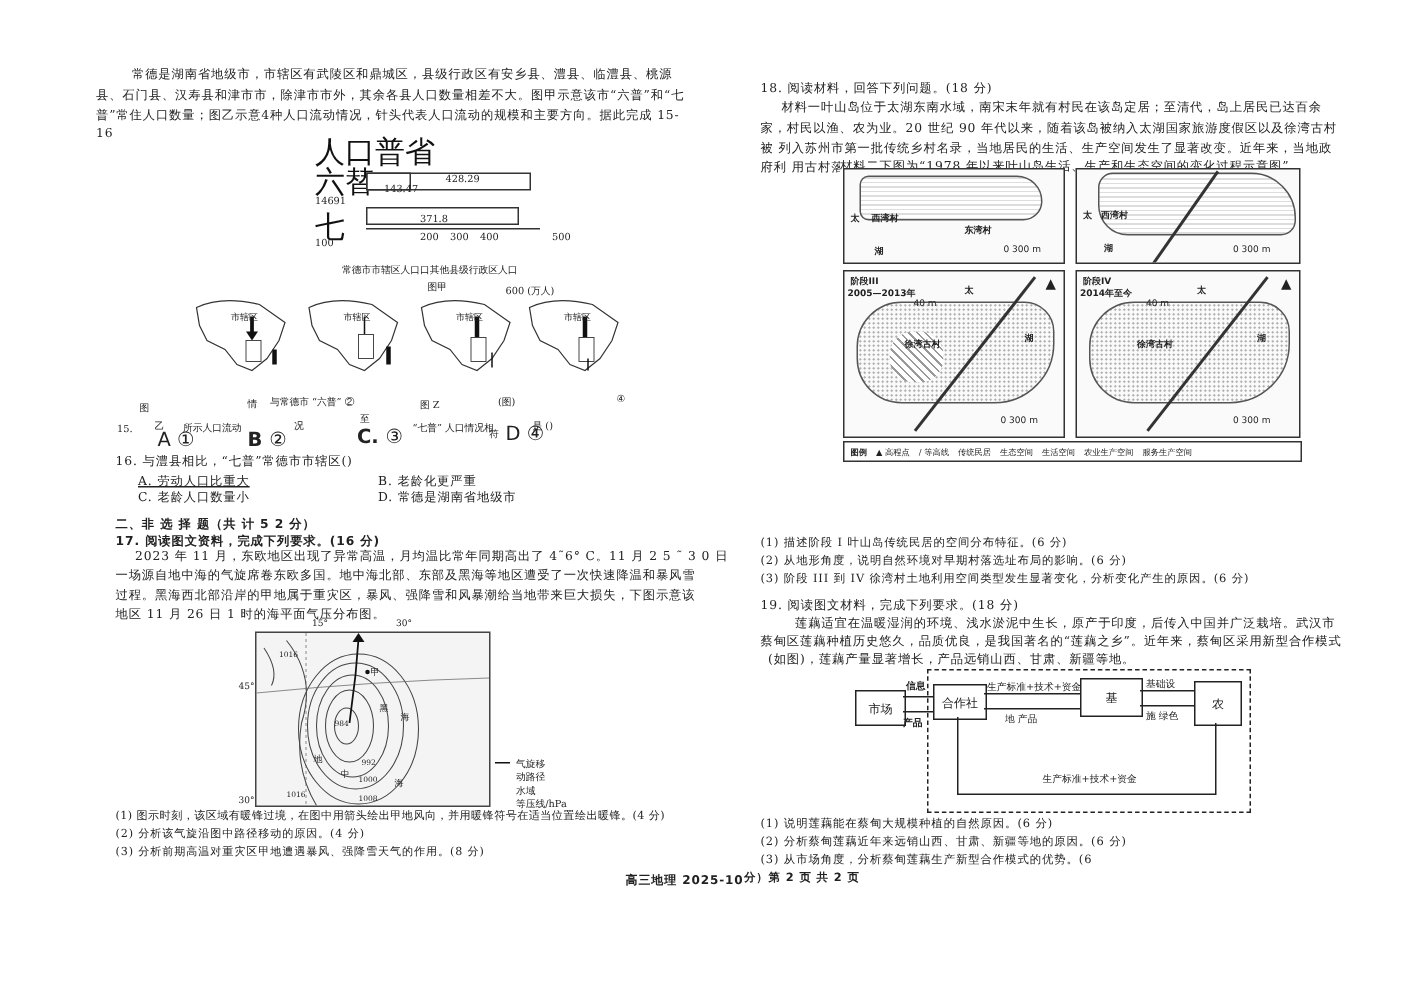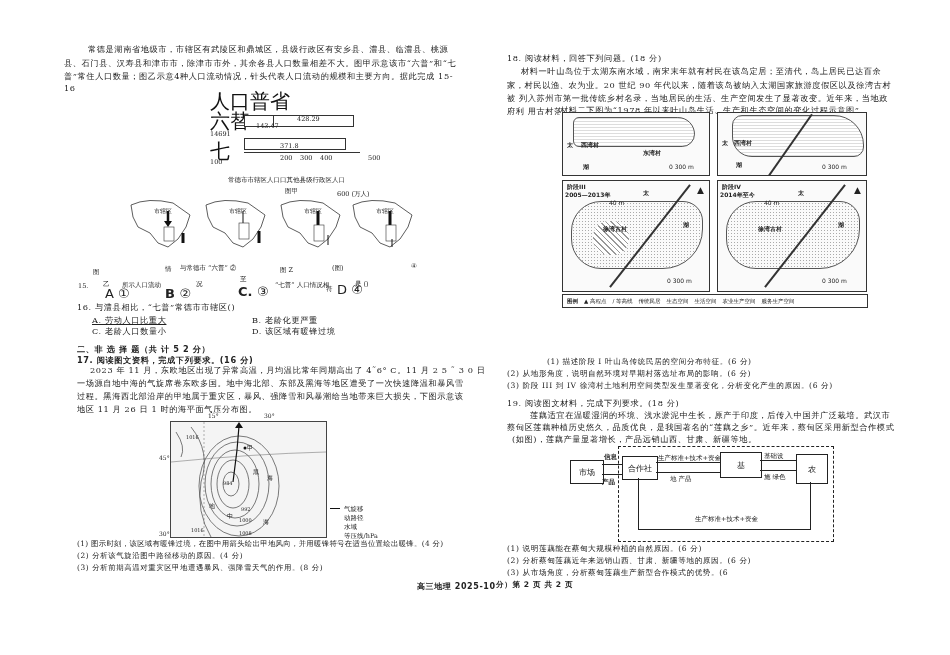--- a/index.html
+++ b/index.html
@@ -129,21 +129,21 @@
 </div>
 <div class="abs sans" style="left:337px; top:282px; font-size:13px;">
   <span>D</span>
   <span>④</span>
 </div>
 
 <div class="abs txt" style="left:77px; top:301px;">16.   与澧县相比，“七普”常德市市辖区()</div>
 <div class="abs txt" style="left:92px; top:314px;text-decoration:underline;">A.   劳动人口比重大</div>
 <div class="abs txt" style="left:252px; top:314px;">B.   老龄化更严重</div>
 <div class="abs txt" style="left:92px; top:325px;">C.   老龄人口数量小</div>
-<div class="abs txt" style="left:252px; top:325px;">D.   该区域有暖锋过境</div>
+<div class="abs txt" style="left:252px; top:325px;">D.   常德是湖南省地级市</div>
 
 <div class="abs txt bold" style="left:77px; top:343px;">二、非 选 择 题（共 计 5 2 分）</div>
 <div class="abs txt bold" style="left:77px; top:354px;">17.   阅读图文资料，完成下列要求。(16 分)</div>
 <div class="abs txt" style="left:90px; top:364px;">2023 年 11 月，东欧地区出现了异常高温，月均温比常年同期高出了 4˜6° C。11 月 2 5 ˜ 3 0 日</div>
 <div class="abs txt" style="left:77px; top:377px;">一场源自地中海的气旋席卷东欧多国。地中海北部、东部及黑海等地区遭受了一次快速降温和暴风雪</div>
 <div class="abs txt" style="left:77px; top:390px;">过程。黑海西北部沿岸的甲地属于重灾区，暴风、强降雪和风暴潮给当地带来巨大损失，下图示意该</div>
 <div class="abs txt" style="left:77px; top:403px;">地区 11 月 26 日 1 时的海平面气压分布图。</div>
 
 <div class="fig" style="left:170px; top:421px; width:155px; height:115px; background:#f4f4f4;">
   <svg width="155" height="115">
@@ -246,21 +246,21 @@
     <span>▲ 高程点</span>
     <span>/ 等高线</span>
     <span>传统民居</span>
     <span>生态空间</span>
     <span>生活空间</span>
     <span>农业生产空间</span>
     <span>服务生产空间</span>
   </div>
 </div>
 
-<div class="abs txt" style="left:507px; top:355px; font-size:7.6px;margin-left:40px;">(1) 描述阶段 I 叶山岛传统民居的空间分布特征。(6 分)</div>
+<div class="abs txt" style="left:507px; top:355px; font-size:7.6px;">(1) 描述阶段 I 叶山岛传统民居的空间分布特征。(6 分)</div>
 <div class="abs txt" style="left:507px; top:367px; font-size:7.6px;">(2) 从地形角度，说明自然环境对早期村落选址布局的影响。(6 分)</div>
 <div class="abs txt" style="left:507px; top:379px; font-size:7.6px;">(3) 阶段 III 到 IV 徐湾村土地利用空间类型发生显著变化，分析变化产生的原因。(6 分)</div>
 
 <div class="abs txt" style="left:507px; top:397px;">19.   阅读图文材料，完成下列要求。(18 分)</div>
 <div class="abs txt" style="left:530px; top:409px;">莲藕适宜在温暖湿润的环境、浅水淤泥中生长，原产于印度，后传入中国并广泛栽培。武汉市</div>
 <div class="abs txt" style="left:507px; top:421px;">蔡甸区莲藕种植历史悠久，品质优良，是我国著名的“莲藕之乡”。近年来，蔡甸区采用新型合作模式</div>
 <div class="abs txt" style="left:512px; top:433px;">(如图)，莲藕产量显著增长，产品远销山西、甘肃、新疆等地。</div>
 
 <div class="abs" style="left:560px; top:440px; width:310px; height:100px;">
   <div class="abs" style="left:58px; top:6px; width:214px; height:94px; border:1.2px dashed #222;"></div>

